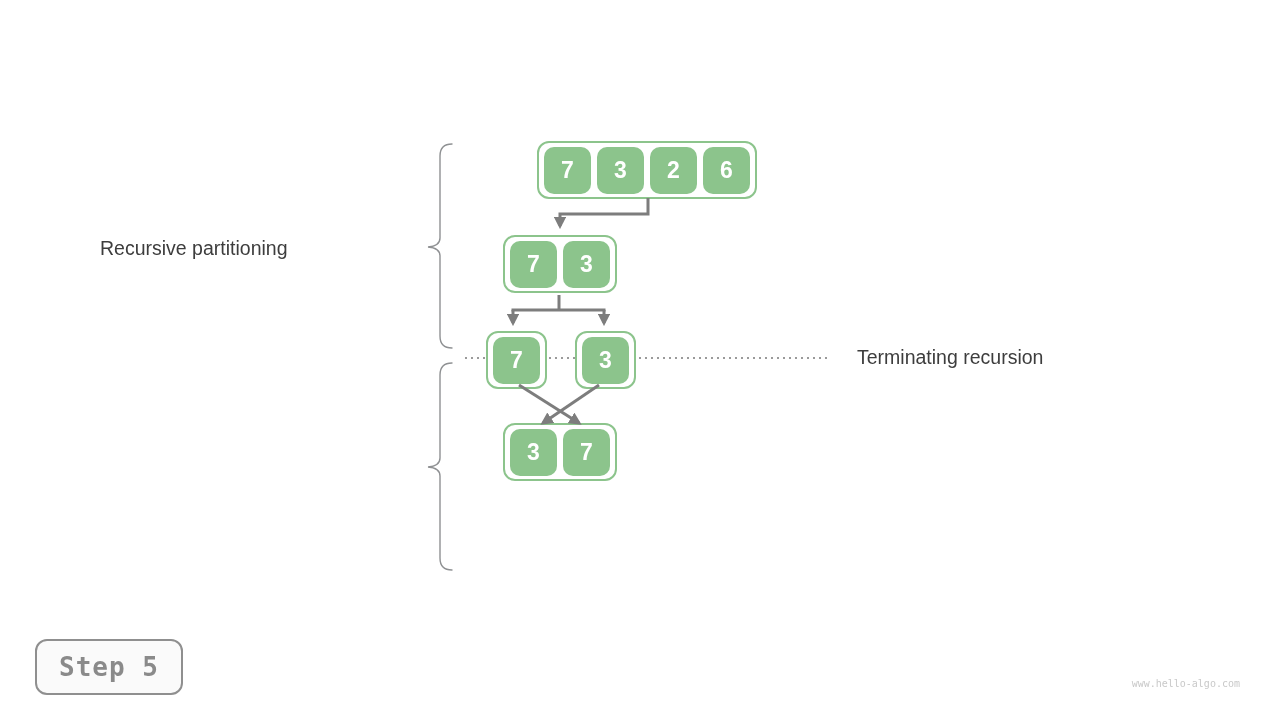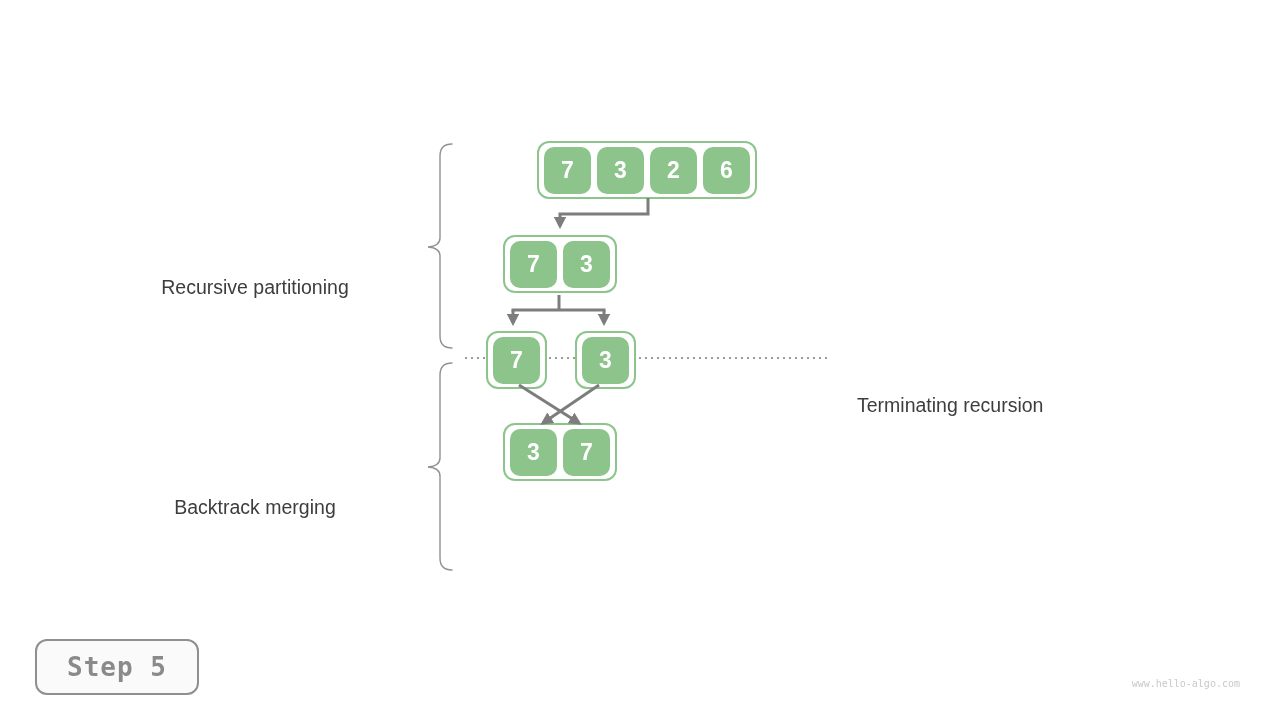--- a/index.html
+++ b/index.html
@@ -47,28 +47,28 @@
   }
 
   
   .side-label {
     position: absolute;
     z-index: 2;
     color: var(--label-text);
     font-size: 19.5px;
     white-space: nowrap;
   }
-  .label-right-aligned { text-align: center; width: 310px; margin-top: 39px; }
+  .label-right-aligned { text-align: left; width: 310px; }
 
   
   .step-badge {
     position: absolute;
     z-index: 2;
     left: 35px; top: 639px;
-    width: 164px; height: 56px;
+    width: 148px; height: 56px;
     background: var(--badge-bg);
     border: 2px solid var(--badge-border);
     border-radius: 12px;
     display: flex;
     align-items: center;
     justify-content: center;
     color: var(--badge-text);
     font-family: "DejaVu Sans Mono", monospace;
     font-size: 26px;
     font-weight: bold;
@@ -133,20 +133,19 @@
     <path class="arrow-line" marker-end="url(#ah)" d="M604,310 L604,323"></path>
 
     <path class="arrow-line" marker-end="url(#ah)" d="M519,385 L579,423"></path>
     <path class="arrow-line" marker-end="url(#ah)" d="M599,385 L543,423"></path>
 
     <path class="brace-path" d="M452,144 Q440,144 440,156 L440,238 Q440,246 428,247 Q440,248 440,256 L440,336 Q440,348 452,348"></path>
     <path class="brace-path" d="M452,363 Q440,363 440,375 L440,458 Q440,466 428,467 Q440,468 440,476 L440,558 Q440,570 452,570"></path>
   </svg>
 
   <div class="side-label label-right-aligned" style="left:100px; top:237px;">Recursive partitioning</div>
-  <div class="side-label label-right-aligned" style="left:100px; top:457px;">Backtrack merging</div>
-  <div class="side-label" style="left:857px; top:346px;margin-top:48px;">Terminating recursion</div>
+  <div class="side-label" style="left:857px; top:346px;">Terminating recursion</div>
 
   <div class="step-badge">Step 5</div>
 
   <div class="watermark">www.hello-algo.com</div>
 
 </div>
 
 </body></html>

